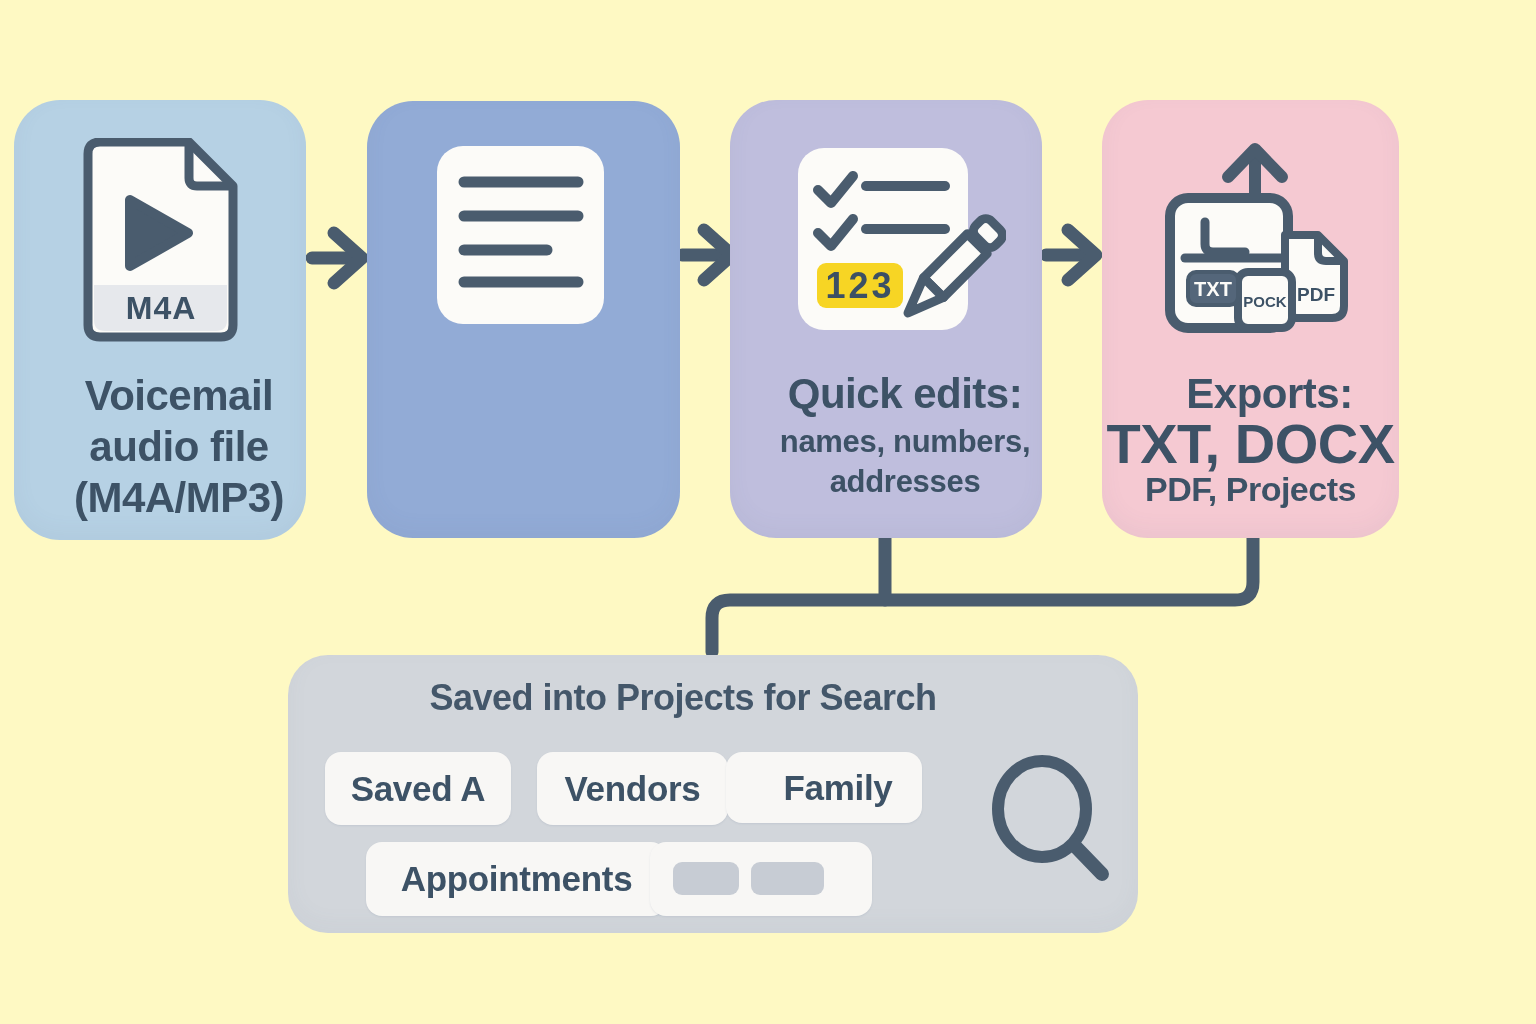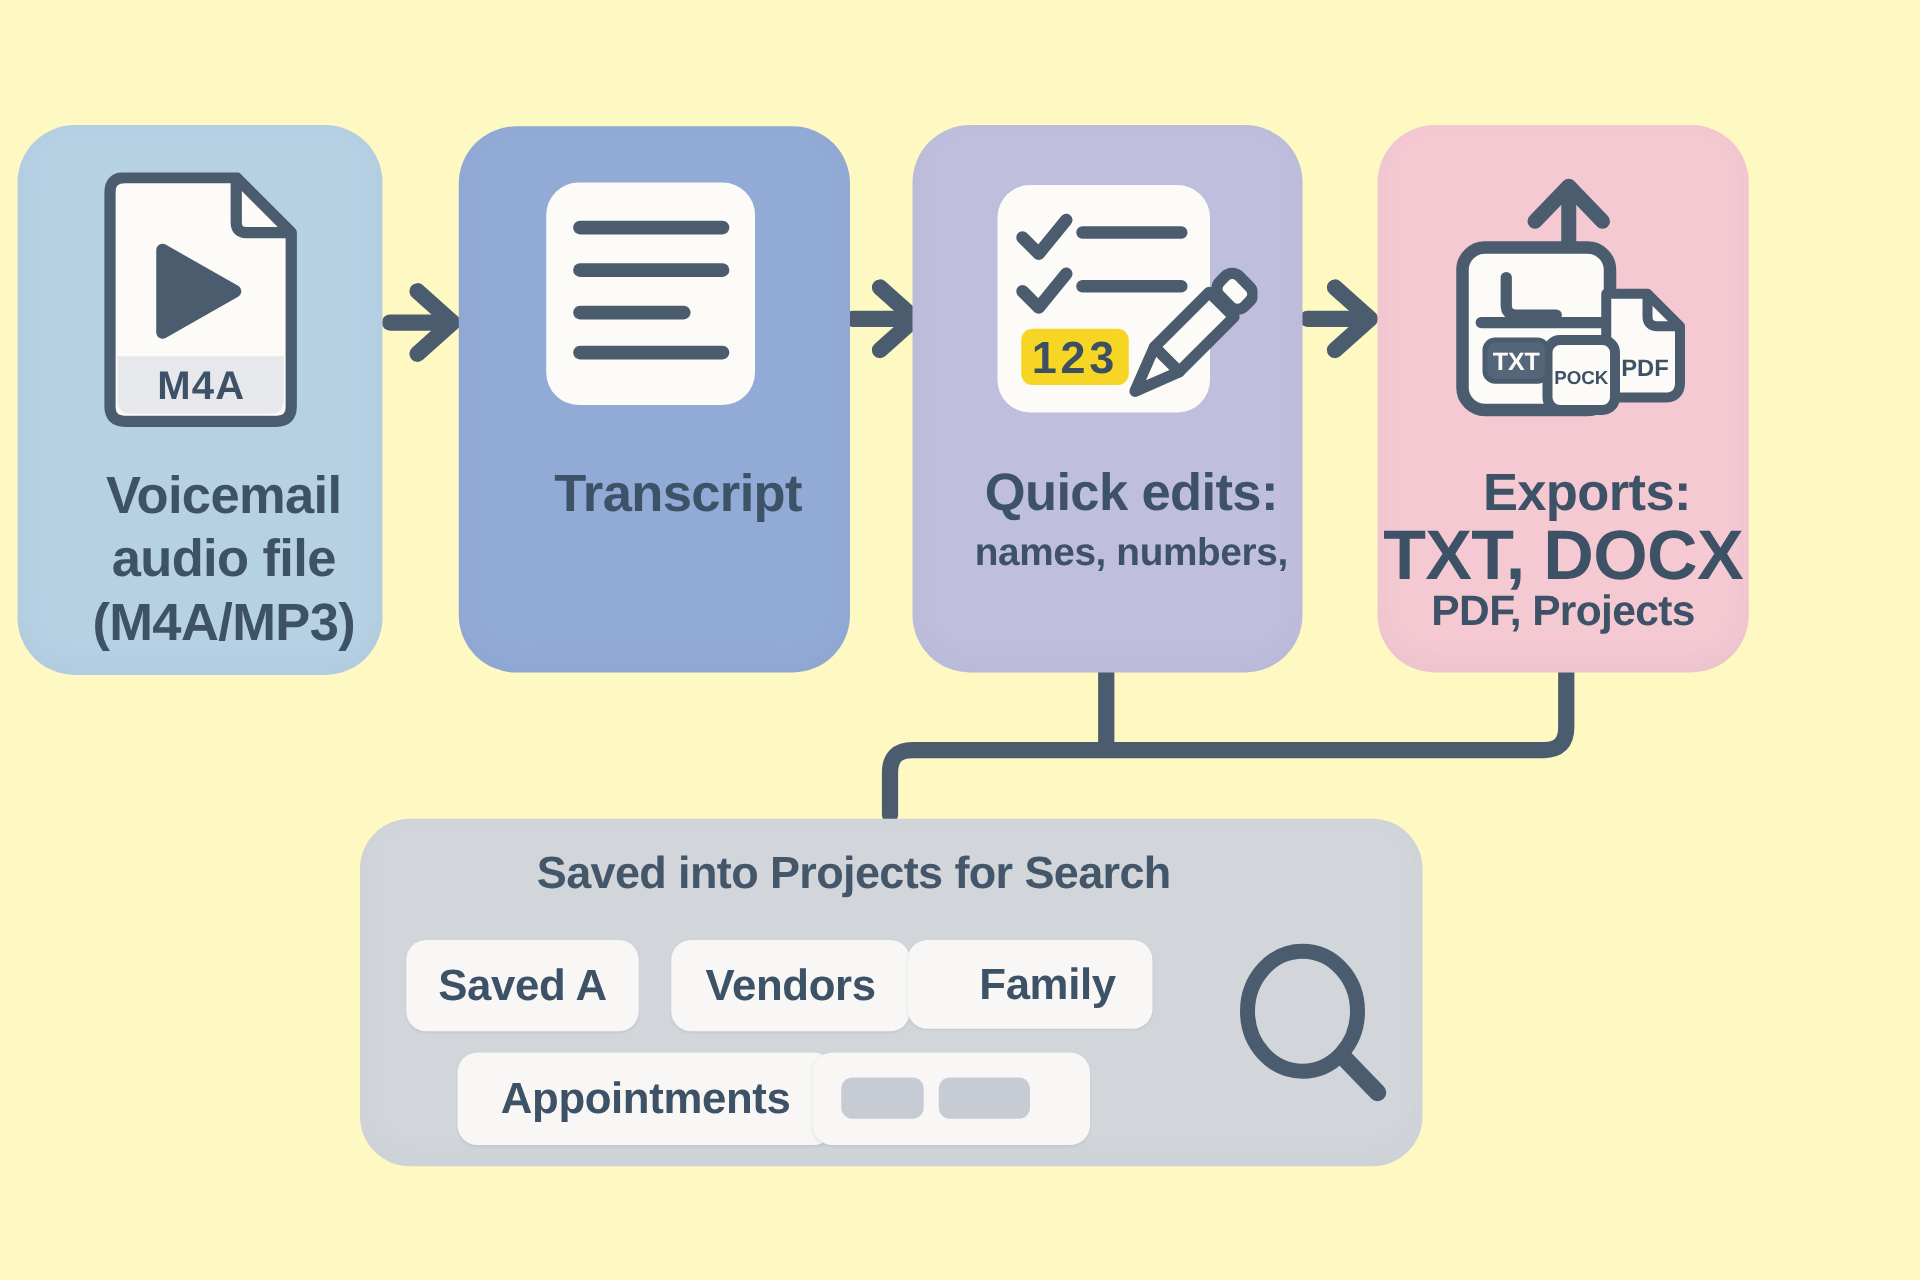--- a/index.html
+++ b/index.html
@@ -87,21 +87,20 @@
     <div class="tile" style="left:70px;top:45px;width:167px;height:178px;">
       <svg width="167" height="178" viewBox="0 0 167 178">
         <g stroke="#4a5c6e" stroke-width="11" stroke-linecap="round">
           <line x1="27" y1="36" x2="141" y2="36"></line>
           <line x1="27" y1="70" x2="141" y2="70"></line>
           <line x1="27" y1="104" x2="110" y2="104"></line>
           <line x1="27" y1="136" x2="141" y2="136"></line>
         </g>
       </svg>
     </div>
-    <div class="label lbl-main" style="top:268px;">Transcript</div>
   </div>
 
   <div class="box box-edits">
     <svg class="ic" style="left:64px;top:44px;" width="212" height="192" viewBox="0 0 212 192">
       <rect x="4" y="4" width="170" height="182" rx="26" fill="#fcfbf8"></rect>
       <g stroke="#4a5c6e" stroke-width="10" fill="none" stroke-linecap="round" stroke-linejoin="round">
         <polyline points="24,46 37,59 59,32"></polyline>
         <line x1="72" y1="42" x2="151" y2="42"></line>
         <polyline points="24,89 37,102 59,75"></polyline>
         <line x1="72" y1="85" x2="151" y2="85"></line>
@@ -110,20 +109,21 @@
       <text x="66" y="154" text-anchor="middle" font-size="36" font-weight="bold" fill="#3c5064" letter-spacing="3">123</text>
       <g transform="translate(114,169) rotate(45)" fill="#fcfbf8" stroke="#4a5c6e" stroke-width="9" stroke-linejoin="round">
         <rect x="-14" y="-124" width="28" height="22" rx="8"></rect>
         <rect x="-14" y="-98" width="28" height="62"></rect>
         <polygon points="-14,-36 14,-36 0,0"></polygon>
       </g>
     </svg>
     <div class="label lbl-main" style="top:268px;">Quick edits:</div>
     <div class="label lbl-sub" style="top:322px;">
       <div>names, numbers,</div>
+      <div>addresses</div>
     </div>
   </div>
 
   <div class="box box-exports">
     <svg class="ic" style="left:58px;top:35px;" width="200" height="205" viewBox="0 0 200 205">
       <g stroke="#4a5c6e" stroke-width="12" fill="none" stroke-linecap="round" stroke-linejoin="round">
         <line x1="95" y1="15" x2="95" y2="83"></line>
         <polyline points="68,42 95,14 122,42"></polyline>
       </g>
       <rect x="10" y="63" width="118" height="130" rx="18" fill="#fcfbf8" stroke="#4a5c6e" stroke-width="10"></rect>

